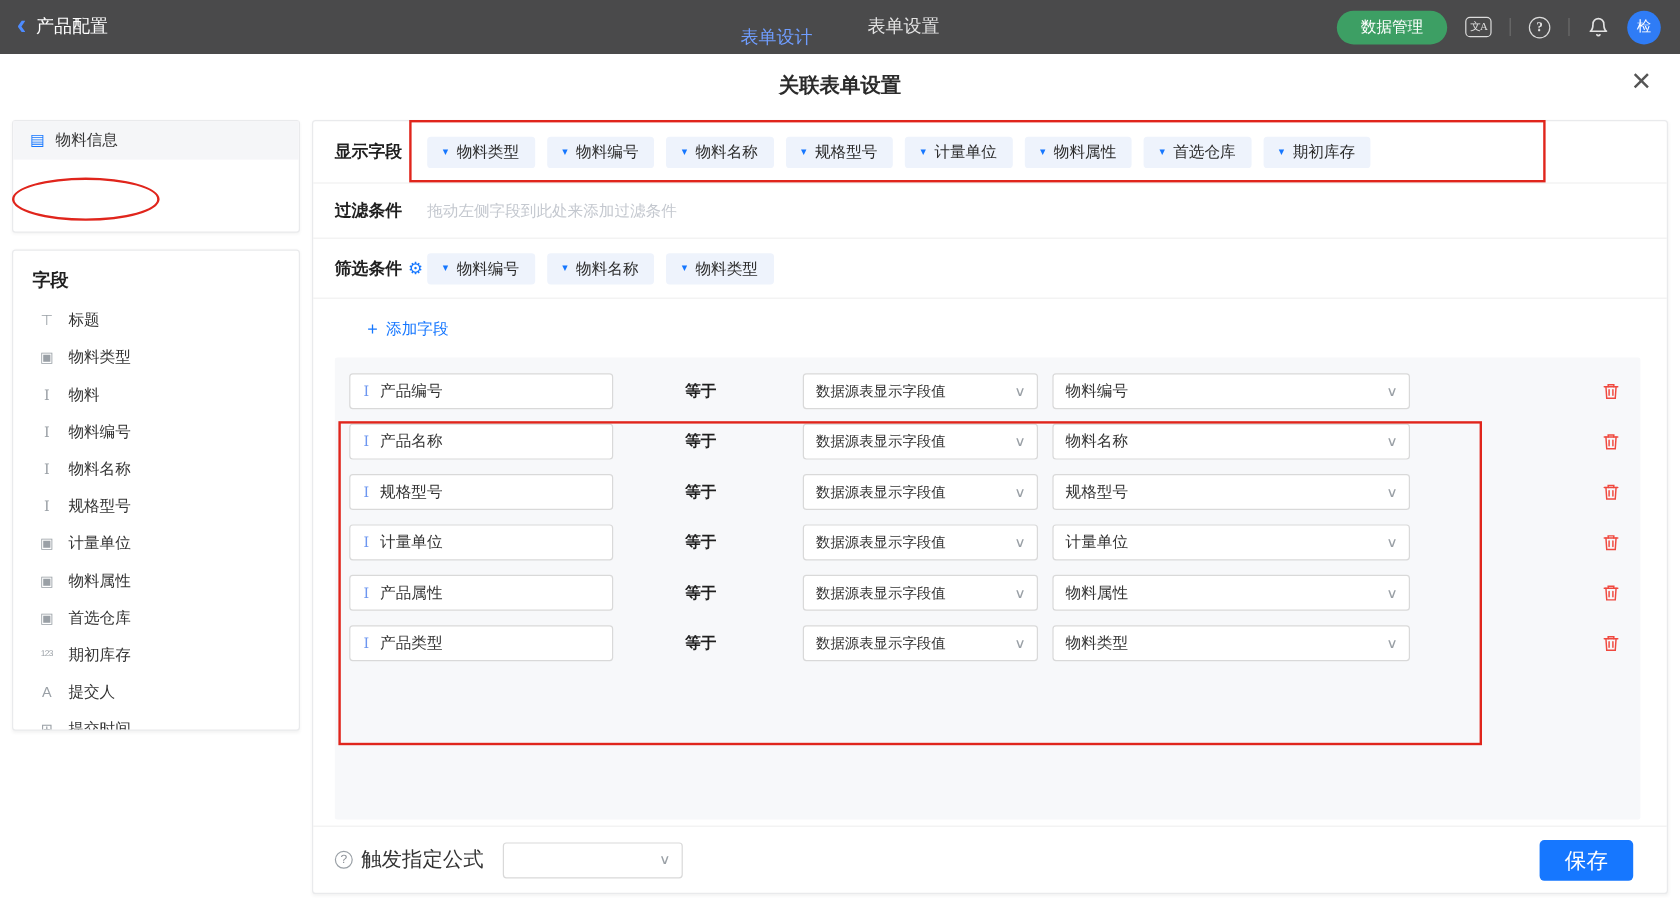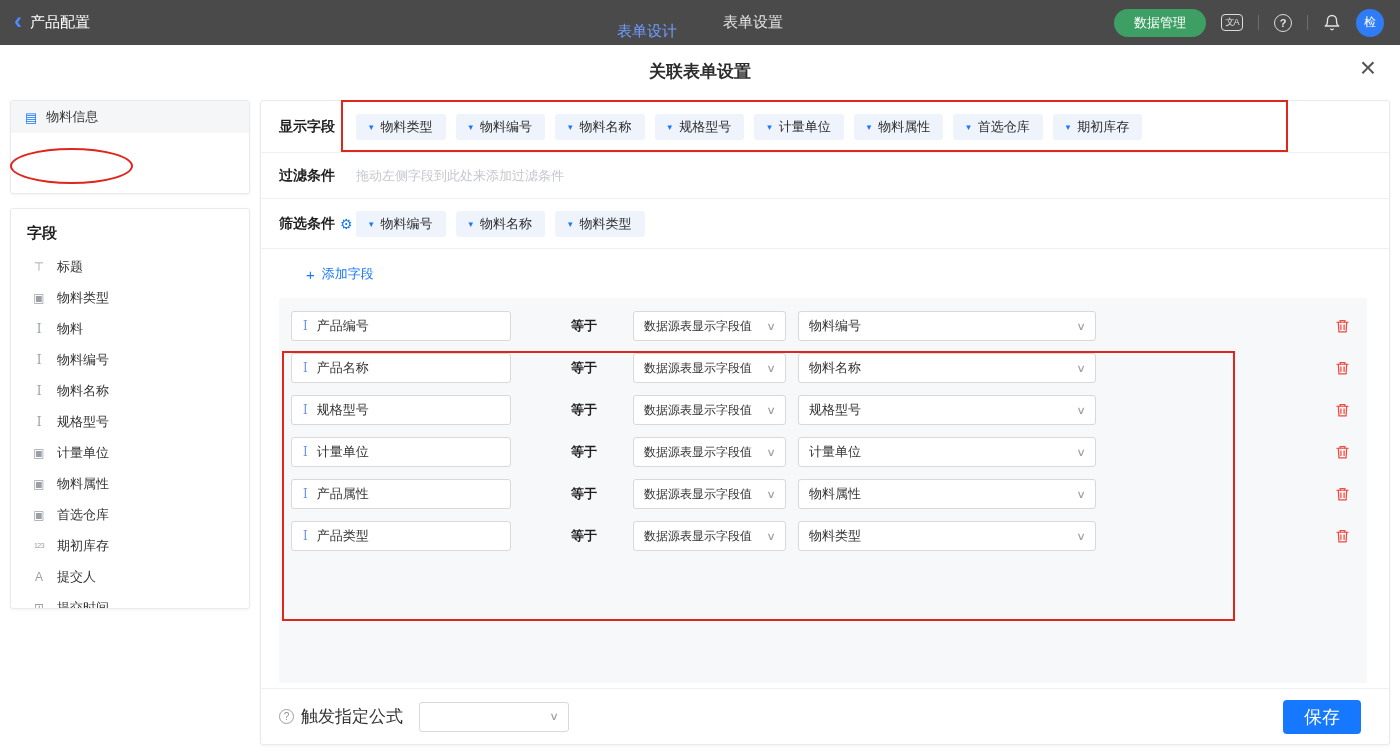--- a/index.html
+++ b/index.html
@@ -16,21 +16,21 @@
     background:#fff;color:#333;
     font-family:"Liberation Sans","DejaVu Sans",sans-serif;font-size:13px;
   }
   
   .topbar{position:absolute;top:0;left:0;right:0;height:45px;background:var(--topbar);}
   .tb-left{position:absolute;left:14px;top:0;height:45px;display:flex;align-items:center;gap:8px;color:#fff;font-size:15px;font-weight:500;cursor:pointer;}
   .back-ic{color:#4d8bff;font-size:24px;line-height:1;font-weight:bold;margin-top:-3px;}
   .tb-tabs{position:absolute;left:50%;top:0;transform:translateX(-50%);height:45px;display:flex;align-items:center;gap:46px;font-size:15px;}
   .tab{color:#e3e3e3;cursor:pointer;}
   .tab.active{color:#6f9dff;margin-top:18px;}
-  .tb-right{position:absolute;right:16px;top:0;height:45px;display:flex;align-items:center;gap:15px;}
+  .tb-right{position:absolute;right:16px;top:0;height:45px;display:flex;align-items:center;gap:15px;font-family:Liberation Serif, serif;}
   .pill{background:var(--green);color:#fff;border:none;border-radius:15px;height:28px;padding:0 20px;font-size:13px;cursor:pointer;font-family:inherit;}
   .tb-div{width:1px;height:15px;background:#6d6d6d;}
   .tb-ic{color:#e3e3e3;display:flex;align-items:center;justify-content:center;cursor:pointer;}
   .lang{border:1.5px solid #dcdcdc;border-radius:4px;width:22px;height:17px;font-size:9px;letter-spacing:-1px;}
   .help{width:18px;height:18px;border:1.5px solid #dcdcdc;border-radius:50%;font-size:11px;font-weight:bold;}
   .avatar{width:28px;height:28px;border-radius:50%;background:#2f7cf6;color:#fff;font-size:12px;display:flex;align-items:center;justify-content:center;cursor:pointer;}
   
   .modal-head{position:absolute;top:45px;left:0;right:0;height:52px;display:flex;align-items:center;justify-content:center;}
   .modal-title{font-size:17px;font-weight:600;color:#2b2b2b;}
   .close{position:absolute;right:24px;top:54px;font-size:28px;line-height:1;color:#555;font-weight:300;cursor:pointer;}
@@ -65,21 +65,21 @@
   
   .body-area{flex:1;position:relative;border-bottom:1px solid #f0f0f0;}
   .add-field{position:absolute;left:45px;top:16px;color:var(--accent);font-size:13px;cursor:pointer;display:flex;align-items:center;gap:7px;}
   .add-field .plus{font-size:15px;}
   .gray{position:absolute;left:18px;right:22px;top:49px;bottom:5px;background:#f7f8fa;border-radius:2px;padding:13px 12px;}
   .map-row{display:flex;align-items:center;height:30px;margin-bottom:12px;}
   .map-input{width:220px;height:30px;background:#fff;border:1px solid #d9d9d9;border-radius:3px;display:flex;align-items:center;gap:9px;padding:0 11px;font-size:13px;color:#333;cursor:text;}
   .map-input .icon{color:#6d96f0;width:auto;}
   .map-op{margin-left:60px;width:32px;flex:none;font-size:13px;font-weight:600;color:#1f1f1f;}
   .map-dd{height:30px;background:#fff;border:1px solid #d9d9d9;border-radius:3px;display:flex;align-items:center;justify-content:space-between;padding:0 10px;font-size:13px;color:#333;cursor:pointer;}
-  .dd1{width:153px;margin-left:30px;font-size:12px;}
+  .dd1{width:196px;margin-left:66px;font-size:12px;}
   .dd2{width:298px;margin-left:12px;}
   .chev{color:#9aa0a6;font-size:11px;transform:scaleX(1.2);}
   .trash{margin-left:auto;margin-right:4px;width:16px;height:17px;cursor:pointer;display:flex;align-items:center;}
   
   .footer{height:55px;display:flex;align-items:center;padding:0 28px 0 18px;flex:none;}
   .help-ic{width:15px;height:15px;border:1px solid #9aa0a6;border-radius:50%;color:#8a8f96;font-size:10px;display:flex;align-items:center;justify-content:center;flex:none;}
   .footer-label{font-size:17px;color:#333;margin-left:7px;}
   .footer-dd{width:150px;height:30px;border:1px solid #d9d9d9;border-radius:3px;margin-left:16px;display:flex;align-items:center;justify-content:flex-end;padding:0 10px;cursor:pointer;background:#fff;}
   .save-btn{margin-left:auto;width:78px;height:34px;background:var(--accent);color:#fff;border:none;border-radius:4px;font-size:18px;cursor:pointer;font-family:inherit;}
   

